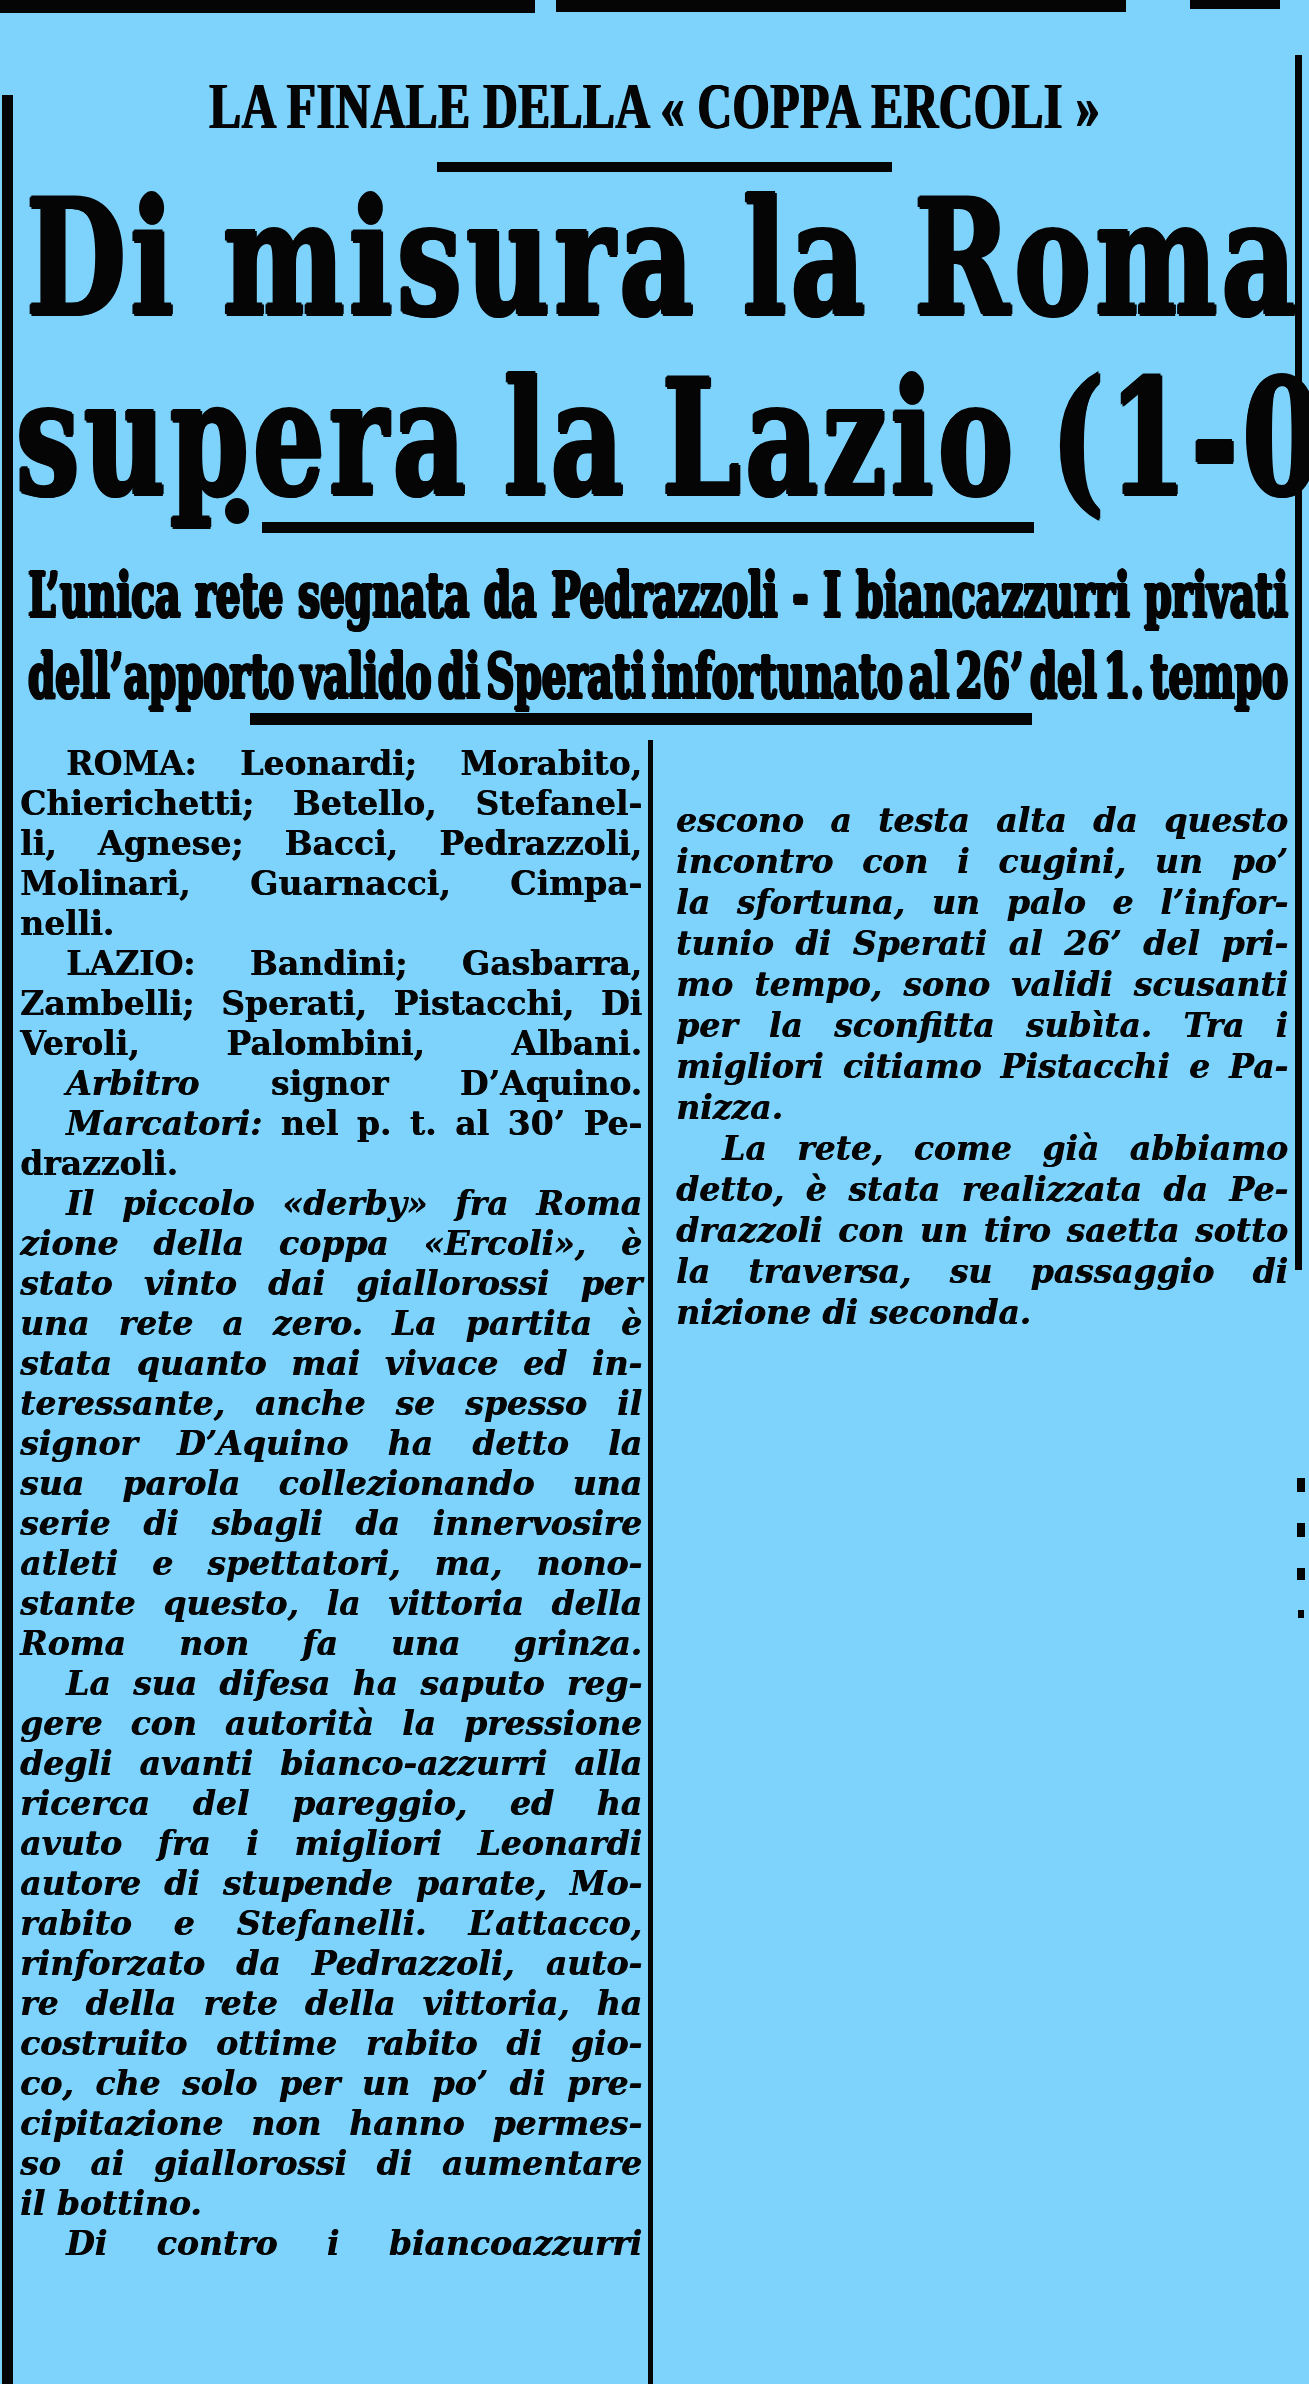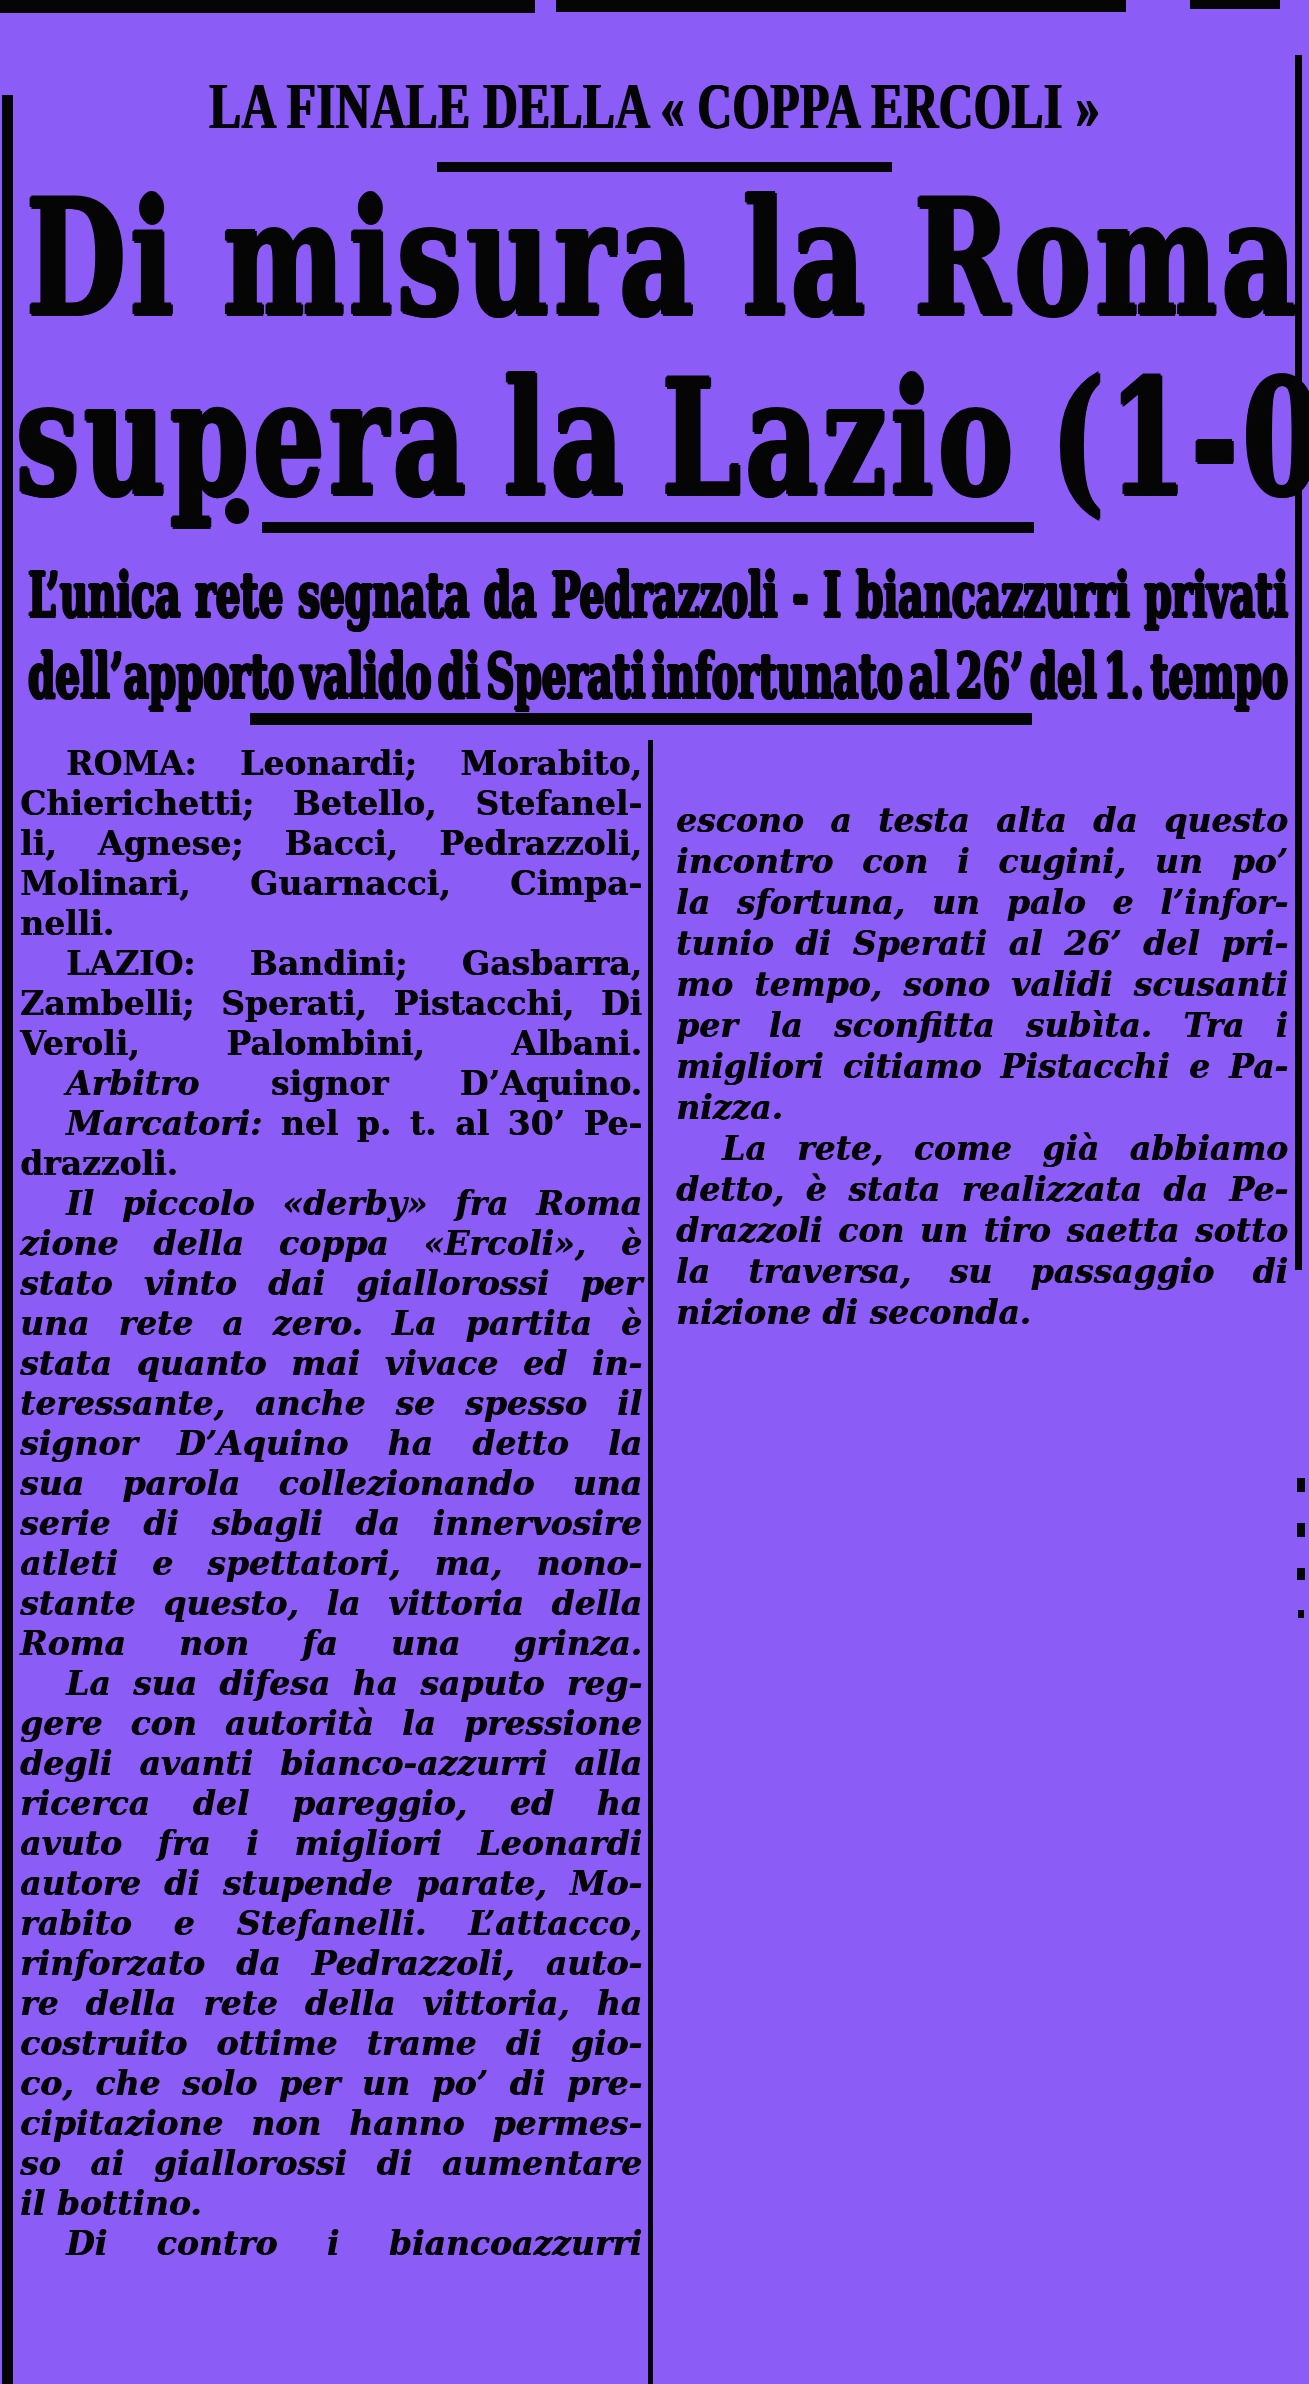--- a/index.html
+++ b/index.html
@@ -1,18 +1,18 @@
 <!DOCTYPE html>
 <html><head>
 <meta charset="utf-8">
 <style>
   html,body{margin:0;padding:0;background:#ffffff;}
   .page{
     position:relative;width:1309px;height:2384px;overflow:hidden;
-    background:#8b5cf6;color:#050505;
+    background:#7dd3fc;color:#050505;
     font-family:"DejaVu Serif","Liberation Serif",serif;
   }
   
   .bar{position:absolute;background:#050505;}
   
   .kicker-wrap{position:absolute;left:0;top:73px;width:1309px;text-align:center;}
   .kicker{
     display:inline-block;white-space:nowrap;
     font-family:"Liberation Serif",serif;font-weight:bold;
     font-size:66px;line-height:1;letter-spacing:1px;
@@ -142,21 +142,21 @@
       <div class="para">
         <div class="ln ind"><span class="seg-i">La sua difesa ha saputo reg-</span></div>
         <div class="ln"><span class="seg-i">gere con autorità la pressione</span></div>
         <div class="ln"><span class="seg-i">degli avanti bianco-azzurri alla</span></div>
         <div class="ln"><span class="seg-i">ricerca del pareggio, ed ha</span></div>
         <div class="ln"><span class="seg-i">avuto fra i migliori Leonardi</span></div>
         <div class="ln"><span class="seg-i">autore di stupende parate, Mo-</span></div>
         <div class="ln"><span class="seg-i">rabito e Stefanelli. L’attacco,</span></div>
         <div class="ln"><span class="seg-i">rinforzato da Pedrazzoli, auto-</span></div>
         <div class="ln"><span class="seg-i">re della rete della vittoria, ha</span></div>
-        <div class="ln"><span class="seg-i">costruito ottime trame di gio-</span></div>
+        <div class="ln"><span class="seg-i">costruito ottime rabito di gio-</span></div>
         <div class="ln"><span class="seg-i">co, che solo per un po’ di pre-</span></div>
         <div class="ln"><span class="seg-i">cipitazione non hanno permes-</span></div>
         <div class="ln"><span class="seg-i">so ai giallorossi di aumentare</span></div>
         <div class="ln end"><span class="seg-i">il bottino.</span></div>
       </div>
       <div class="para">
         <div class="ln ind"><span class="seg-i">Di contro i biancoazzurri</span></div>
       </div>
     </div>
   <div class="bar" style="left:648px;top:740px;width:5px;height:1644px;"></div>

